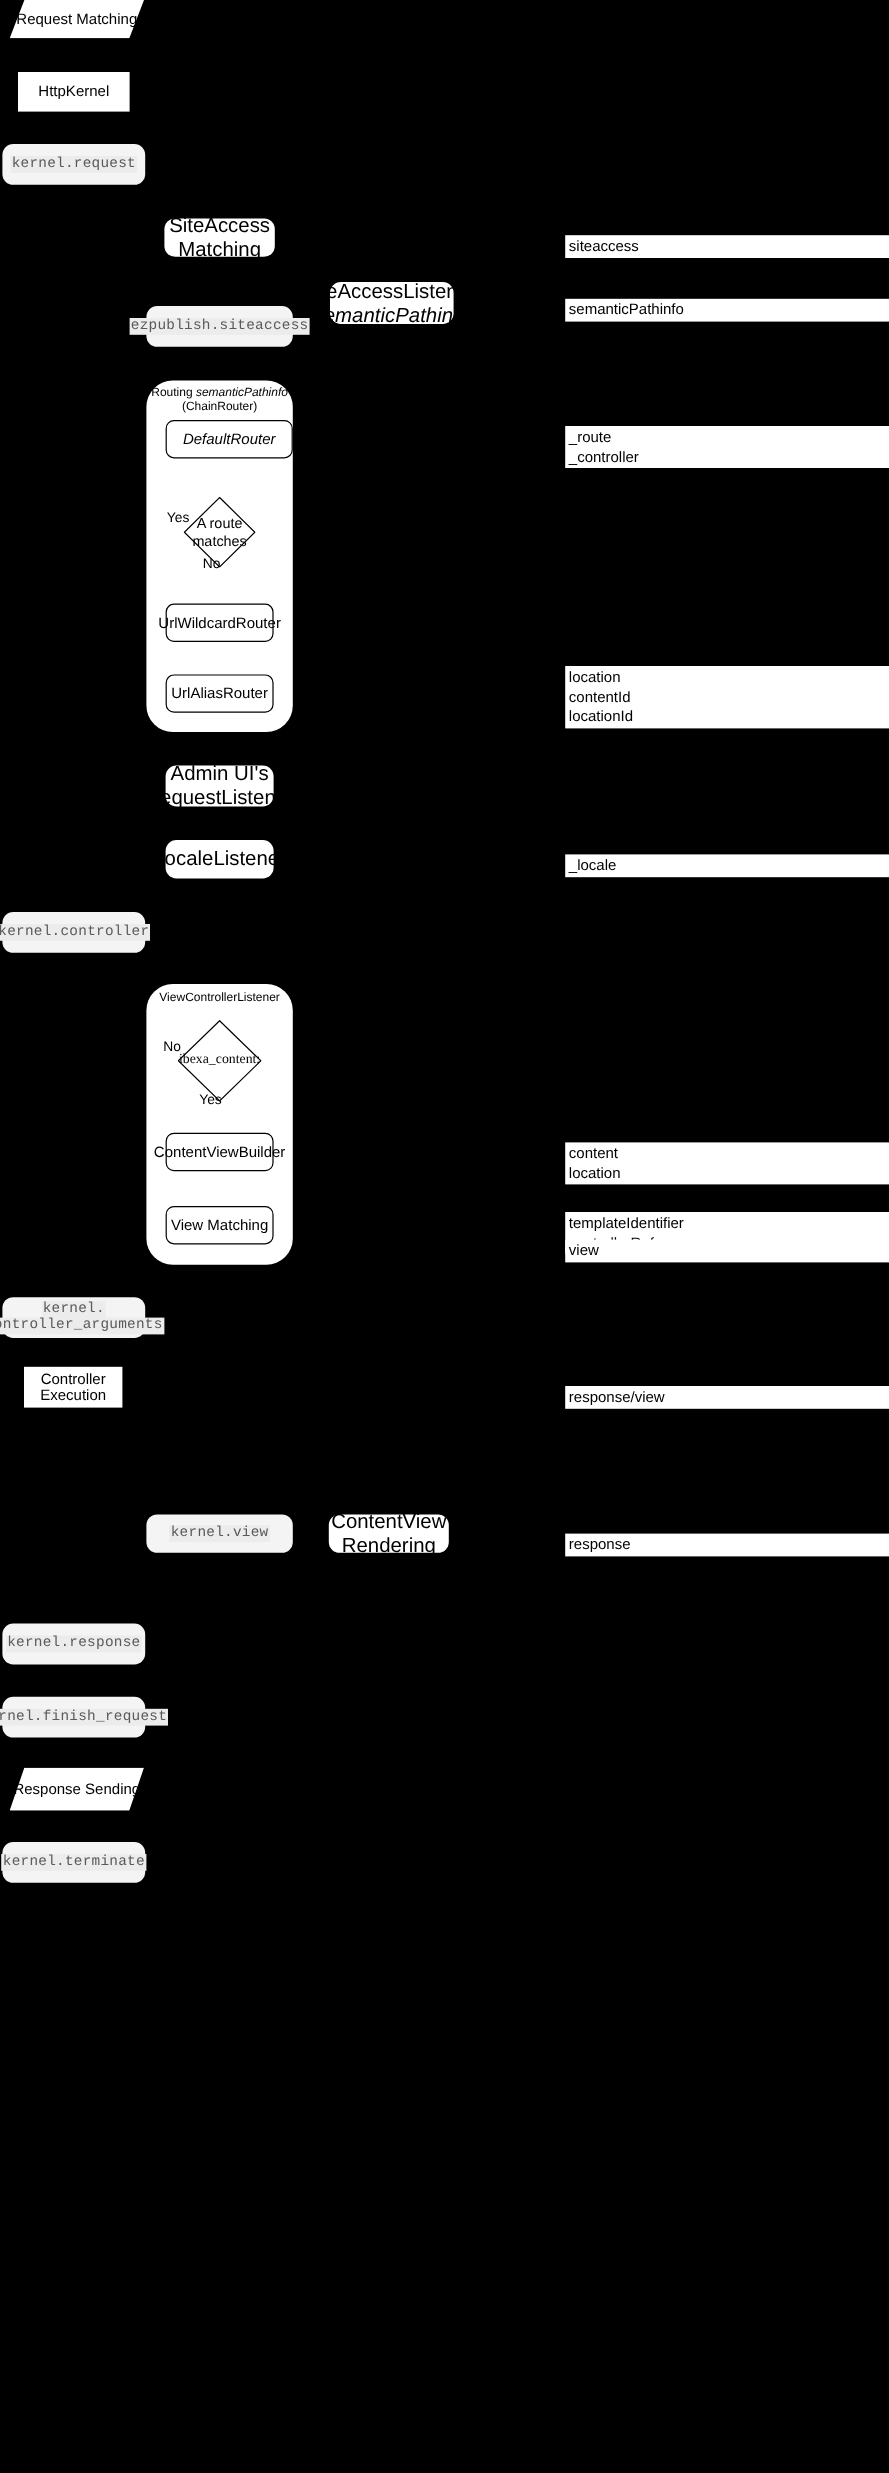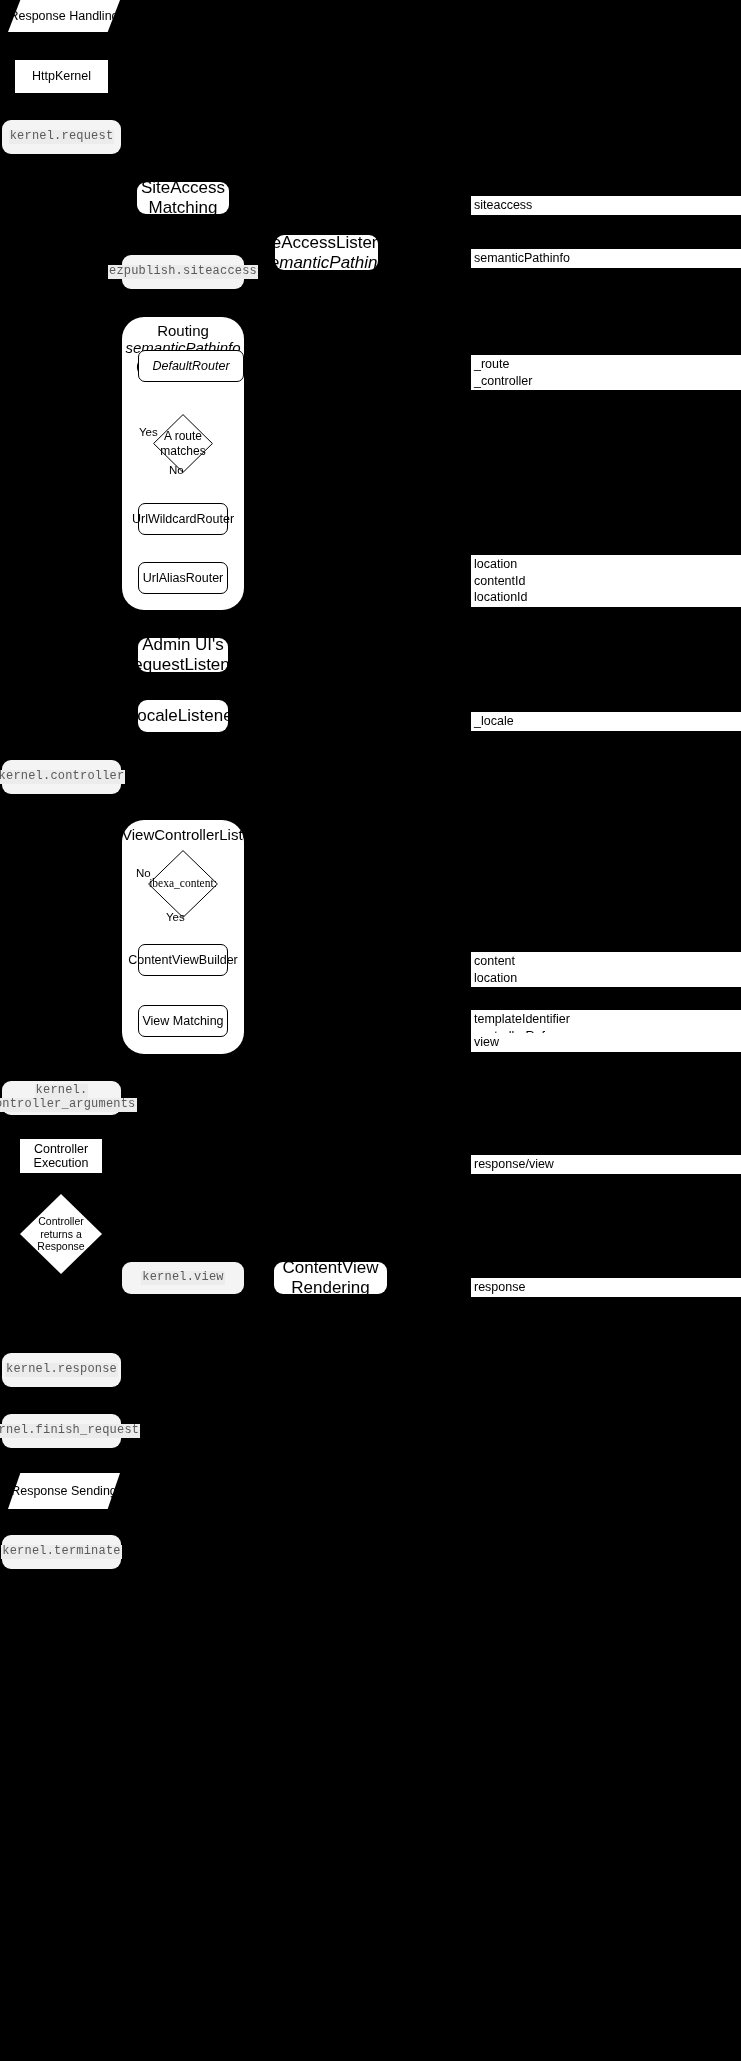--- a/index.html
+++ b/index.html
@@ -18,21 +18,21 @@
   .event{background:#f4f4f4;border-radius:9px;font-size:12px;color:#5a5a5a;
          font-family:"Liberation Mono",monospace;letter-spacing:.2px;}
   .event .txt{background:#ececec;padding:0 1px;}
   
   .rect{background:#ffffff;font-size:12.5px;}
   
   .plate{background:#ffffff;font-size:12.5px;display:block;
          padding:1px 0 1px 3px;text-align:left;line-height:1.32;}
   
   .group{position:absolute;background:#ffffff;border-radius:22px;}
-  .group-title{position:absolute;width:100%;text-align:center;font-size:15px;
+  .group-title{position:absolute;width:100%;text-align:center;font-size:10px;
                line-height:1.15;}
 
   .ital{font-style:italic;}
 
   
   .banner{position:absolute;}
   .banner .shape{position:absolute;inset:0;background:#ffffff;}
   .banner .label{position:absolute;inset:0;display:flex;align-items:center;
                  justify-content:center;font-size:12.5px;}
 
@@ -77,21 +77,21 @@
     <line x1="183" y1="917" x2="183" y2="944" stroke="#000" stroke-width="1" marker-end="url(#hollow)"></line>
     <line x1="183" y1="978" x2="183" y2="1002" stroke="#000" stroke-width="1" marker-end="url(#hollow)"></line>
     <line x1="124" y1="885" x2="156" y2="885" stroke="#000" stroke-width="1"></line>
     <line x1="124" y1="1019" x2="140" y2="1019" stroke="#000" stroke-width="1"></line>
     <line x1="228" y1="976" x2="250" y2="976" stroke="#000" stroke-width="1" stroke-dasharray="3,3"></line>
     <line x1="228" y1="1038" x2="250" y2="1038" stroke="#000" stroke-width="1" stroke-dasharray="3,3"></line>
   </svg>
 
   <div class="banner" style="left:8px;top:0px;width:112px;height:32px;">
     <div class="shape" style="clip-path:polygon(11% 0,100% 0,89% 100%,0 100%);"></div>
-    <div class="label">Response Handling</div>
+    <div class="label">Request Matching</div>
   </div>
 
   <div class="node rect" style="left:15px;top:60px;width:93px;height:33px;">
     <span>HttpKernel</span>
   </div>
 
   <div class="node event" style="left:2px;top:120px;width:119px;height:34px;text-align:right;">
     <span class="txt">kernel.request</span>
   </div>
 
@@ -174,38 +174,26 @@
 
   <div class="node event" style="left:2px;top:1081px;width:119px;height:34px;flex-direction:column;">
     <span class="txt">kernel.</span>
     <span class="txt">controller_arguments</span>
   </div>
 
   <div class="node rect" style="left:20px;top:1139px;width:82px;height:34px;">
     <span>Controller Execution</span>
   </div>
 
-  <div class="diamond" style="left:20px;top:1194px;width:82px;height:80px;">
-    <svg class="dshape" viewBox="0 0 82 80">
-      <polygon points="41,0 82,40 41,80 0,40" fill="#ffffff"></polygon>
-    </svg>
-    <div class="dlabel" style="font-size:10.5px;">
-      <span>
-        <span>Controller</span><br>
-        <span>returns a</span><br>
-        <span>Response</span>
-      </span>
-    </div>
-  </div>
 
   <div class="node event" style="left:122px;top:1262px;width:122px;height:32px;">
     <span class="txt">kernel.view</span>
   </div>
 
-  <div class="node proc" style="left:274px;top:1262px;width:113px;height:32px;">
+  <div class="node proc" style="left:274px;top:1262px;width:100px;height:32px;">
     <span>ContentView Rendering</span>
   </div>
 
   <div class="node event" style="left:2px;top:1353px;width:119px;height:34px;">
     <span class="txt">kernel.response</span>
   </div>
 
   <div class="node event" style="left:2px;top:1414px;width:119px;height:34px;">
     <span class="txt">kernel.finish_request</span>
   </div>

